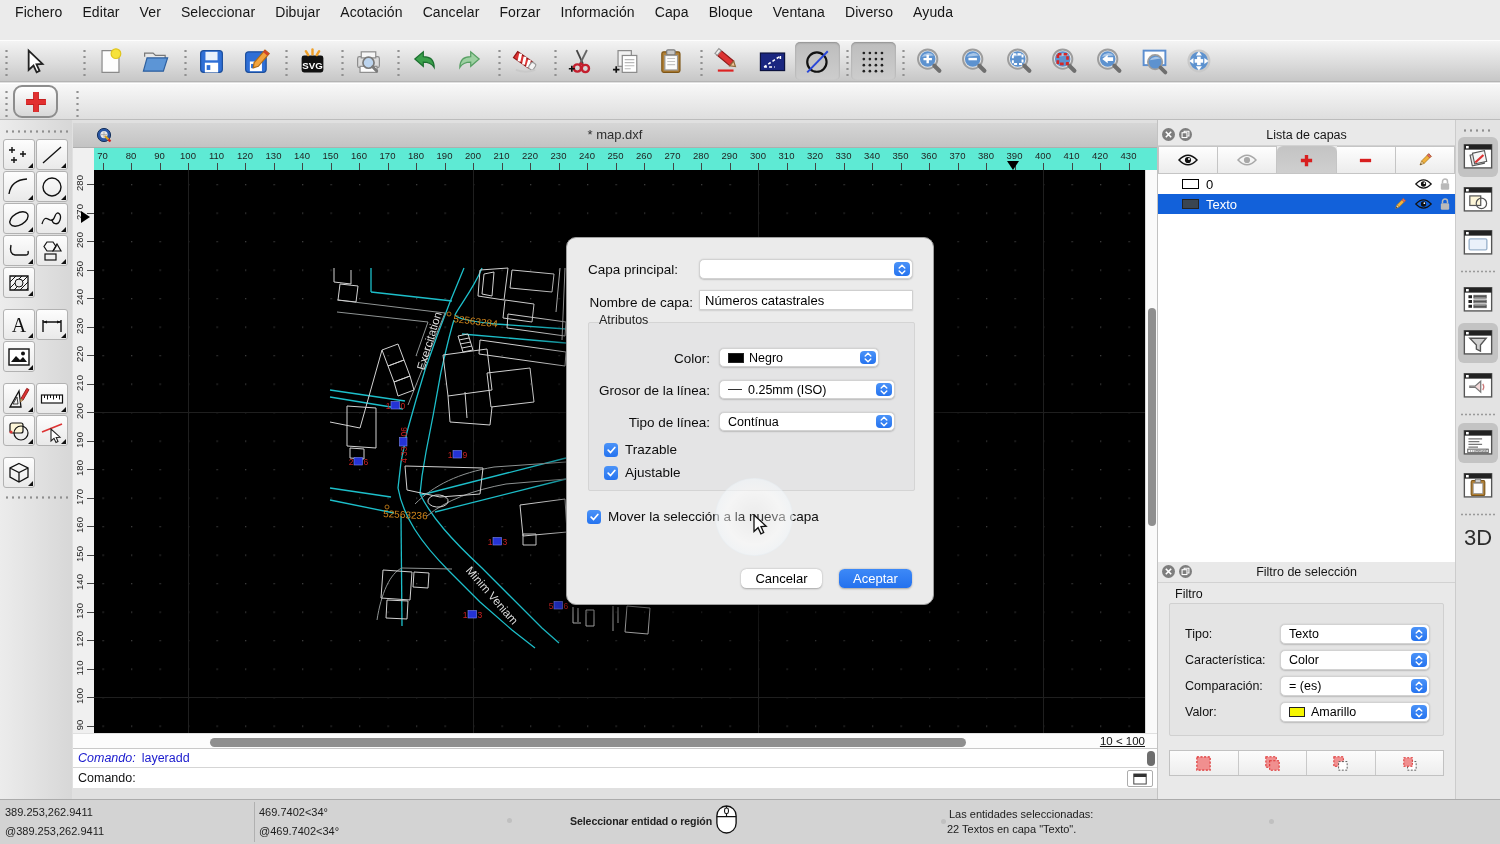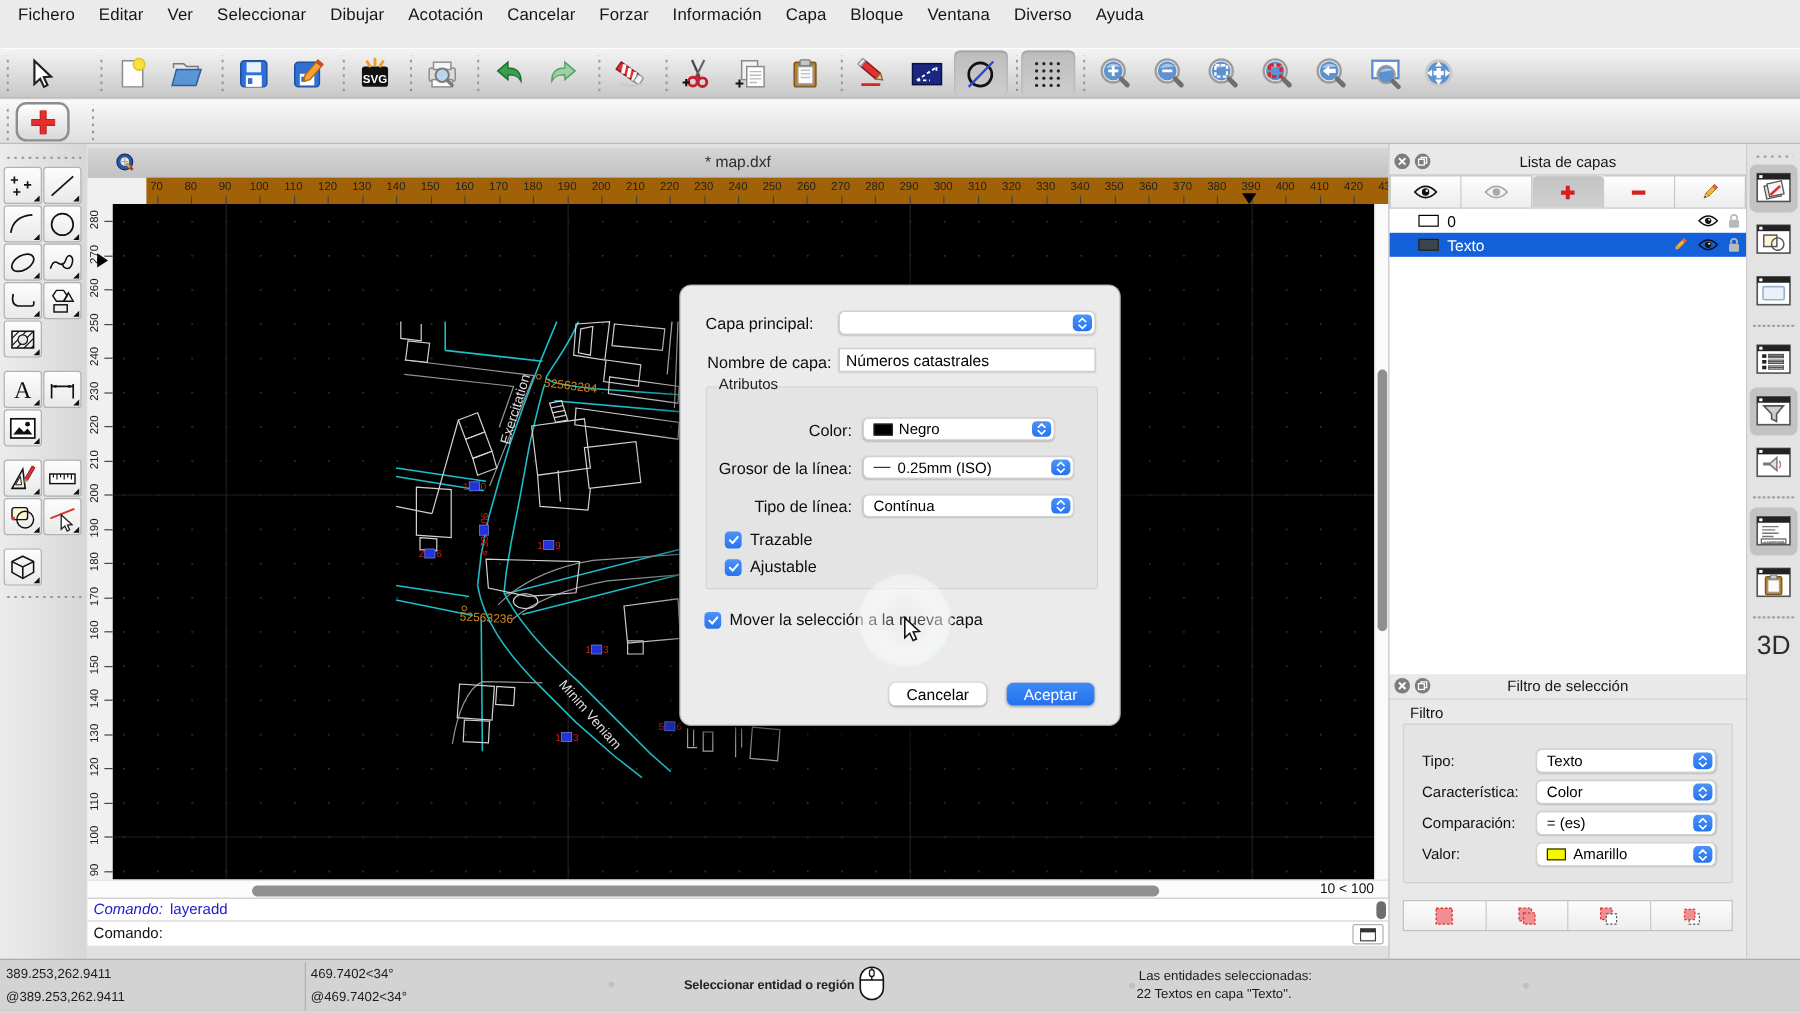--- a/index.html
+++ b/index.html
@@ -59,35 +59,35 @@
     border-left:5px solid transparent; border-bottom:5px solid #111; }
   .pal-gap { width:68px; height:10px; }
 
   
   .docwin { left:73px; top:123px; width:1084px; height:665px; background:#f0f0f0; }
   .doc-title {
     left:0; top:0; width:1084px; height:25px;
     background:linear-gradient(#d6d6d6,#c3c3c3); border-bottom:1px solid #aeaeae;
     font-size:13px; color:#2e2e2e; }
   .doc-title .ttl { position:absolute; left:0; right:0; top:4px; text-align:center; }
-  .hruler { left:21px; top:25px; width:1063px; height:22px; background:#a16207; overflow:hidden;margin-left:28px; }
+  .hruler { left:21px; top:25px; width:1063px; height:22px; background:#5eead4; overflow:hidden; }
   .hruler .rlab { position:absolute; top:2px; font-size:9.5px; color:#222; transform:translateX(-50%); }
   .hruler .rtick { position:absolute; bottom:0; width:1px; height:7px; background:#444; }
   .vruler { left:0; top:47px; width:21px; height:563px; background:#f0f0f0; overflow:hidden; }
   .vruler .rlab { position:absolute; left:-4px; font-size:9.5px; color:#222; transform:rotate(-90deg); transform-origin:center; width:22px; height:10px; line-height:10px; text-align:center; }
   .vruler .rtick { position:absolute; right:0; height:1px; width:7px; background:#444; }
   .hmarker { left:0; top:0; width:0; height:0; border-left:6px solid transparent; border-right:6px solid transparent; border-top:9px solid #000; }
   .vmarker { left:0; top:0; width:0; height:0; border-top:6px solid transparent; border-bottom:6px solid transparent; border-left:9px solid #000; }
   .canvas-wrap { left:21px; top:47px; width:1051px; height:563px; background:#000; }
   .vscroll { left:1072px; top:47px; width:12px; height:563px; background:#fafafa; border-left:1px solid #d8d8d8; }
   .vscroll .thumb { position:absolute; left:2px; width:8px; border-radius:4px; background:#8f8f8f; }
   .hscroll-strip { left:0; top:610px; width:1084px; height:15px; background:#fcfcfc; border-top:1px solid #e0e0e0; }
   .hscroll-strip .track { position:absolute; left:21px; top:2px; width:990px; height:10px; }
   .hscroll-strip .thumb { position:absolute; top:2px; height:9px; border-radius:4.5px; background:#8f8f8f; }
-  .grid-status { position:absolute; right:12px; top:1px; font-size:11.5px; color:#111; }
+  .grid-status { position:absolute; right:12px; top:1px; font-size:11.5px; color:#111;text-decoration:underline; }
   .cmd-history { left:0; top:625px; width:1084px; height:19px; background:#fff; border-top:1px solid #c9c9c9;
      font-size:12.5px; padding:2px 0 0 5px; }
   .cmd-history .lbl { color:#1a1acd; font-style:italic; }
   .cmd-history .val { color:#1a1acd; margin-left:6px; }
   .cmd-history .mini-scroll { position:absolute; right:2px; top:2px; width:8px; height:15px; background:#6e6e6e; border-radius:4px; }
   .cmd-input { left:0; top:644px; width:1084px; height:21px; background:#fff; border-top:1px solid #d5d5d5;
      font-size:12.5px; padding:3px 0 0 5px; color:#111; display:flex; }
   .cmd-input input { flex:1; border:none; outline:none; font:inherit; background:transparent; margin-left:4px; }
   .cmd-winbtn { position:absolute; right:4px; top:2px; width:26px; height:17px; border:1px solid #adadad; border-radius:2px;
      background:#fff; display:flex; align-items:center; justify-content:center; }

